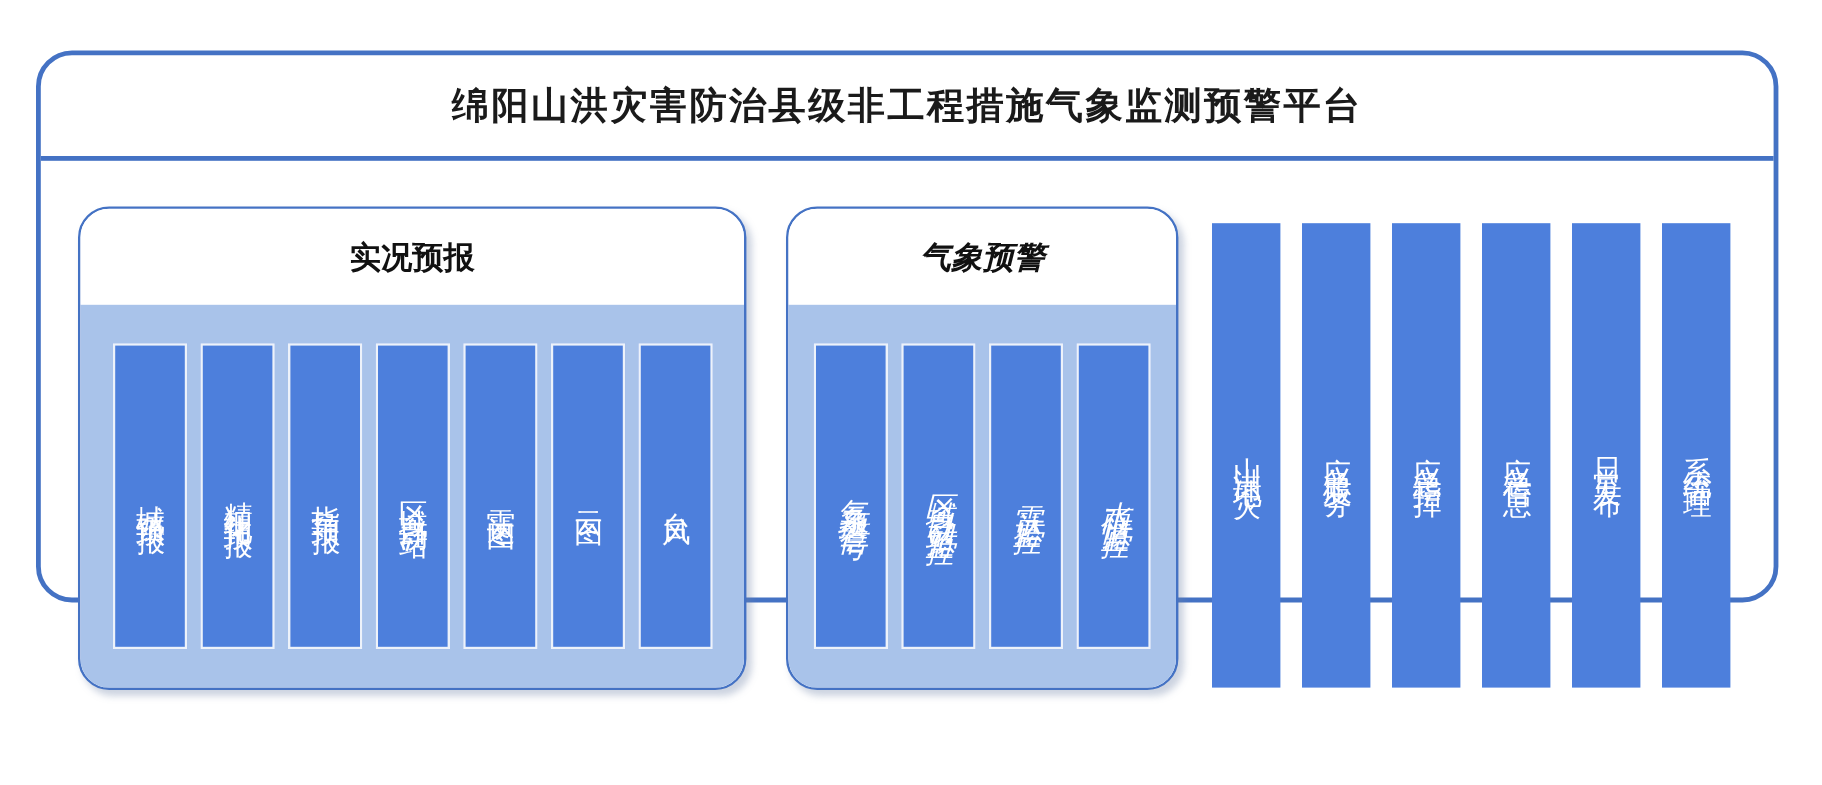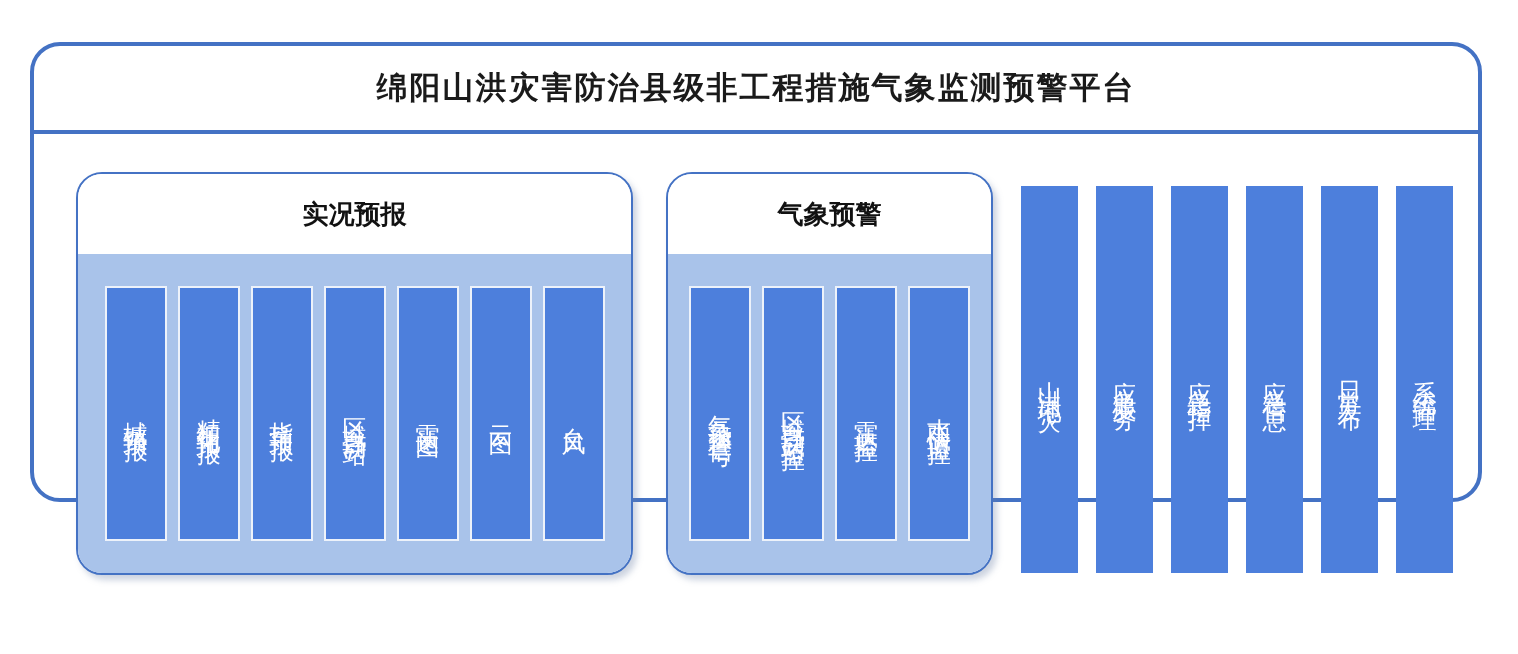--- a/index.html
+++ b/index.html
@@ -31,34 +31,33 @@
   .title {
     font-size: 31px;
     font-weight: bold;
     color: #1a1a1a;
     letter-spacing: 2px;
   }
 
   .content {
     position: relative;
     height: calc(100% - 92px);
-    margin-left: 11px;
   }
 
   
   .group {
     position: absolute;
     border: 2px solid #4472C4;
     border-radius: 26px;
     background: #ffffff;
     overflow: hidden;
     box-shadow: 4px 5px 6px rgba(110, 130, 165, 0.35);
   }
   .group-realtime { left: 31px;  top: 38px; width: 557px; height: 403px; }
-  .group-warning  { left: 621px; top: 38px; width: 327px; height: 403px; }
+  .group-warning  { left: 621px; top: 38px; width: 327px; height: 403px; font-style: italic; }
 
   .group-header {
     height: 80px;
     display: flex;
     align-items: center;
     justify-content: center;
     font-size: 26px;
     font-weight: bold;
     color: #111111;
     background: #ffffff;

